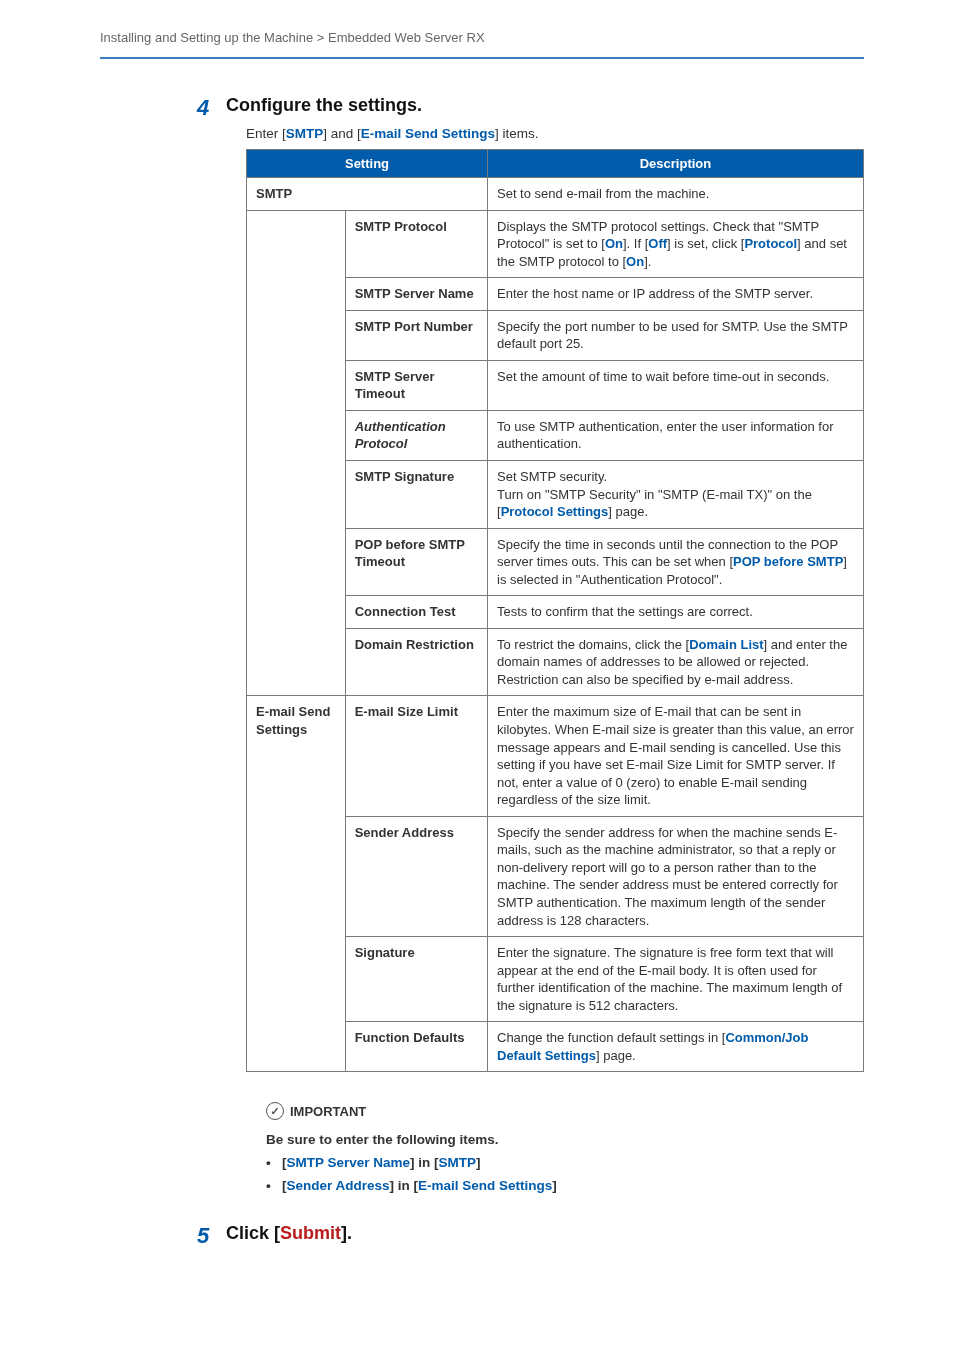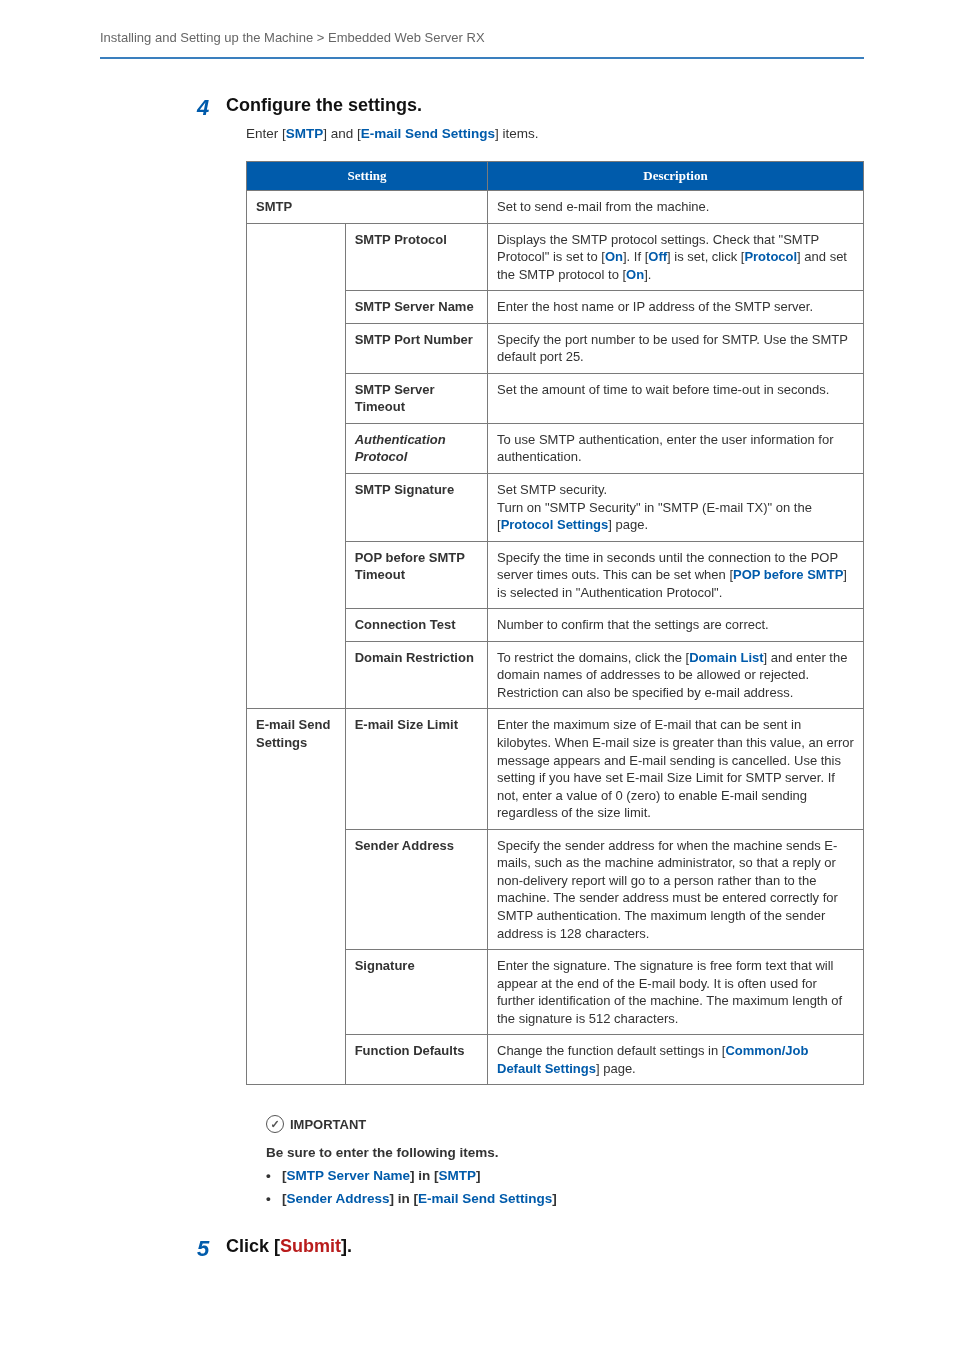--- a/index.html
+++ b/index.html
@@ -50,36 +50,35 @@
     font-size: 18px;
     font-weight: 800;
     color: #111;
     margin: 0 0 10px 0;
   }
   .indent-block {
     margin-left: 20px;
   }
   .intro {
     font-size: 13.5px;
-    margin-bottom: 20px;
+    margin-bottom: 8px;
   }
   .blue-b { color: #005bab; font-weight: bold; }
   table.settings {
     border-collapse: collapse;
     width: 100%;
     font-size: 13px;
   }
   table.settings th {
     background: #005bab;
     color: #fff;
     font-weight: bold;
     text-align: center;
     padding: 6px 8px;
     border: 1px solid #7a7a7a;
-    font-family: Liberation Serif, serif;
   }
   table.settings td {
     border: 1px solid #7a7a7a;
     padding: 7px 9px;
     vertical-align: top;
     line-height: 1.35;
   }
   .sub-setting {
     font-weight: bold;
   }
@@ -183,21 +182,21 @@
               <tr>
                 <td class="sub-setting" style="width: 118px;">SMTP Signature</td>
                 <td>Set SMTP security.<br>Turn on "SMTP Security" in "SMTP (E-mail TX)" on the [<span class="blue-b">Protocol Settings</span>] page.</td>
               </tr>
               <tr>
                 <td class="sub-setting" style="width: 118px;">POP before SMTP Timeout</td>
                 <td>Specify the time in seconds until the connection to the POP server times outs. This can be set when [<span class="blue-b">POP before SMTP</span>] is selected in "Authentication Protocol".</td>
               </tr>
               <tr>
                 <td class="sub-setting" style="width: 118px;">Connection Test</td>
-                <td>Number to confirm that the settings are correct.</td>
+                <td>Tests to confirm that the settings are correct.</td>
               </tr>
               <tr>
                 <td class="sub-setting" style="width: 118px;">Domain Restriction</td>
                 <td>To restrict the domains, click the [<span class="blue-b">Domain List</span>] and enter the domain names of addresses to be allowed or rejected. Restriction can also be specified by e-mail address.</td>
               </tr>
               <tr>
                 <td rowspan="4" class="section-cell">E-mail Send Settings</td>
                 <td class="sub-setting">E-mail Size Limit</td>
                 <td>Enter the maximum size of E-mail that can be sent in kilobytes. When E-mail size is greater than this value, an error message appears and E-mail sending is cancelled. Use this setting if you have set E-mail Size Limit for SMTP server. If not, enter a value of 0 (zero) to enable E-mail sending regardless of the size limit.</td>
               </tr>

